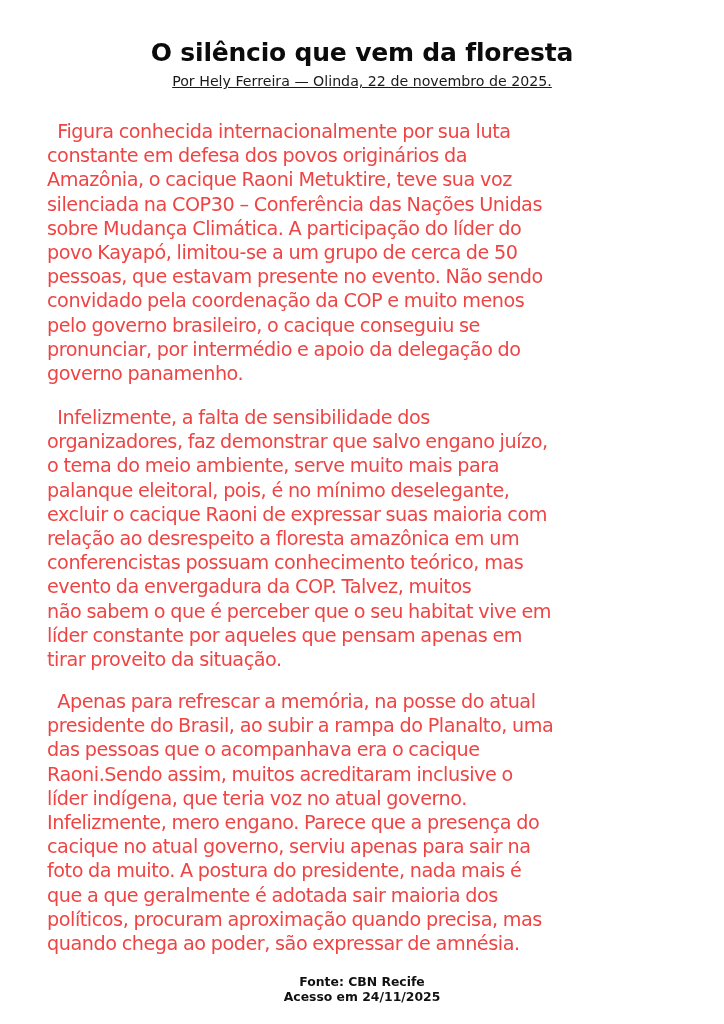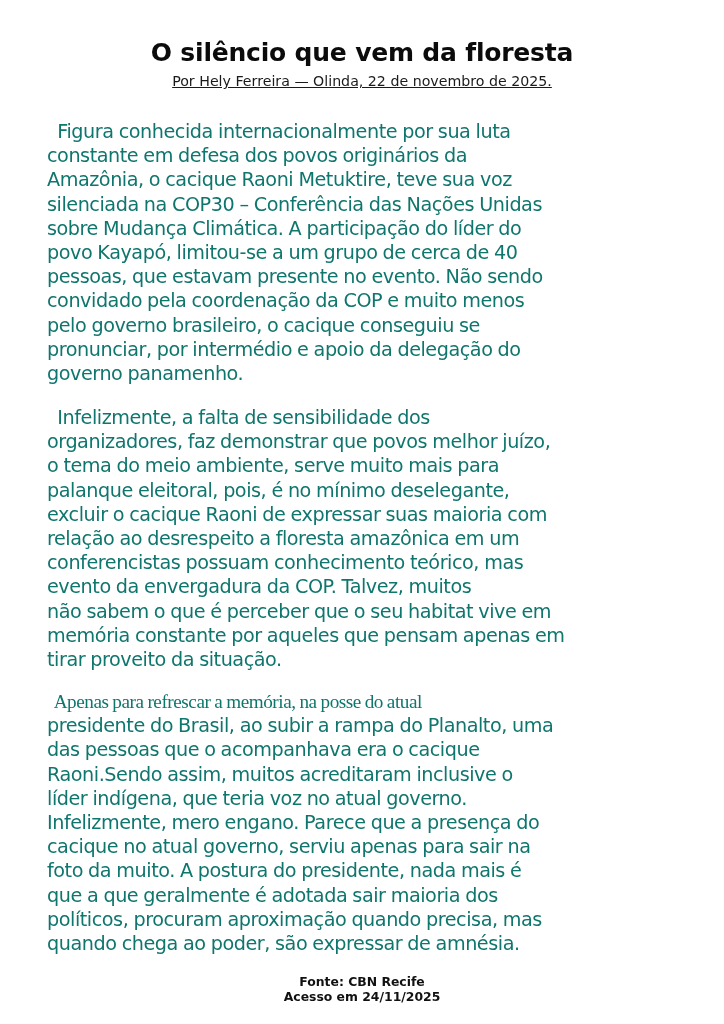--- a/index.html
+++ b/index.html
@@ -44,21 +44,21 @@
       color: #1a1a1a;
       text-decoration: underline;
     }
     .body {
       position: absolute;
       left: 47px;
       width: 660px;
       font-family: "DejaVu Sans", sans-serif;
       font-size: 19.2px;
       line-height: 24.2px;
-      color: #0f766e;
+      color: #ef4444;
       letter-spacing: -0.45px;
       word-spacing: -0.5px;
     }
     .para {
       margin: 0;
       white-space: nowrap;
     }
     .line {
       display: block;
     }
@@ -87,48 +87,48 @@
 
   <div class="byline">Por Hely Ferreira — Olinda, 22 de novembro de 2025.</div>
 
   <div class="body p1">
     <p class="para">
       <span class="line" style="white-space:pre;">  Figura conhecida internacionalmente por sua luta</span>
       <span class="line">constante em defesa dos povos originários da</span>
       <span class="line">Amazônia, o cacique Raoni Metuktire, teve sua voz</span>
       <span class="line">silenciada na COP30 – Conferência das Nações Unidas</span>
       <span class="line">sobre Mudança Climática. A participação do líder do</span>
-      <span class="line">povo Kayapó, limitou-se a um grupo de cerca de 40</span>
+      <span class="line">povo Kayapó, limitou-se a um grupo de cerca de 50</span>
       <span class="line">pessoas, que estavam presente no evento. Não sendo</span>
       <span class="line">convidado pela coordenação da COP e muito menos</span>
       <span class="line">pelo governo brasileiro, o cacique conseguiu se</span>
       <span class="line">pronunciar, por intermédio e apoio da delegação do</span>
       <span class="line">governo panamenho.</span>
     </p>
   </div>
 
   <div class="body p2">
     <p class="para">
       <span class="line" style="white-space:pre;">  Infelizmente, a falta de sensibilidade dos</span>
-      <span class="line">organizadores, faz demonstrar que povos melhor juízo,</span>
+      <span class="line">organizadores, faz demonstrar que salvo engano juízo,</span>
       <span class="line">o tema do meio ambiente, serve muito mais para</span>
       <span class="line">palanque eleitoral, pois, é no mínimo deselegante,</span>
       <span class="line">excluir o cacique Raoni de expressar suas maioria com</span>
       <span class="line">relação ao desrespeito a floresta amazônica em um</span>
       <span class="line">conferencistas possuam conhecimento teórico, mas</span>
       <span class="line">evento da envergadura da COP. Talvez, muitos</span>
       <span class="line">não sabem o que é perceber que o seu habitat vive em</span>
-      <span class="line">memória constante por aqueles que pensam apenas em</span>
+      <span class="line">líder constante por aqueles que pensam apenas em</span>
       <span class="line">tirar proveito da situação.</span>
     </p>
   </div>
 
   <div class="body p3">
     <p class="para">
-      <span class="line" style="white-space:pre;font-family:Liberation Serif, serif;">  Apenas para refrescar a memória, na posse do atual</span>
+      <span class="line" style="white-space:pre;">  Apenas para refrescar a memória, na posse do atual</span>
       <span class="line">presidente do Brasil, ao subir a rampa do Planalto, uma</span>
       <span class="line">das pessoas que o acompanhava era o cacique</span>
       <span class="line">Raoni.Sendo assim, muitos acreditaram inclusive o</span>
       <span class="line">líder indígena, que teria voz no atual governo.</span>
       <span class="line">Infelizmente, mero engano. Parece que a presença do</span>
       <span class="line">cacique no atual governo, serviu apenas para sair na</span>
       <span class="line">foto da muito. A postura do presidente, nada mais é</span>
       <span class="line">que a que geralmente é adotada sair maioria dos</span>
       <span class="line">políticos, procuram aproximação quando precisa, mas</span>
       <span class="line">quando chega ao poder, são expressar de amnésia.</span>

